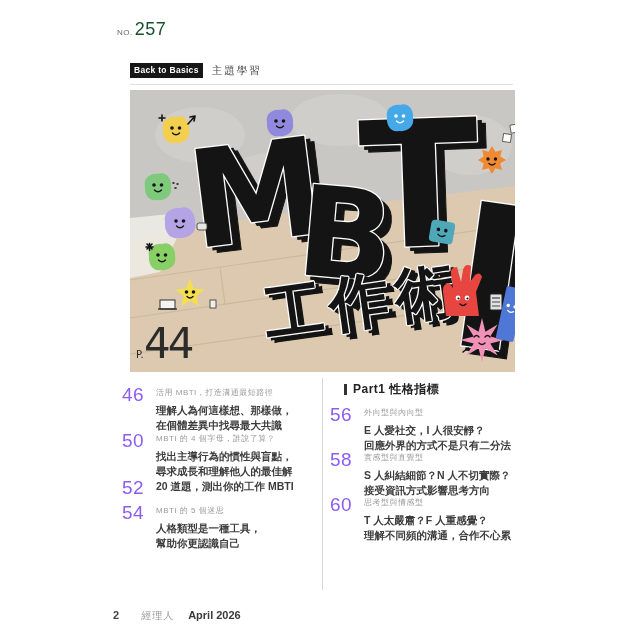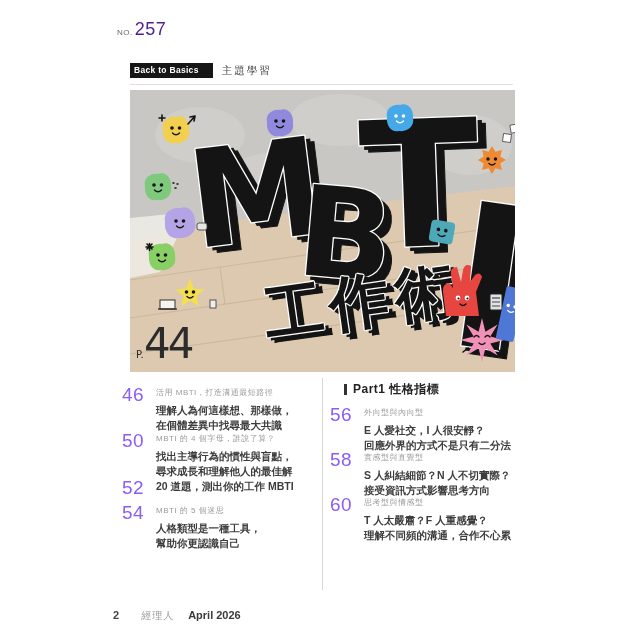--- a/index.html
+++ b/index.html
@@ -1,25 +1,25 @@
 <!DOCTYPE html>
 <html><head>
 <meta charset="utf-8">
 <style>
   html,body{margin:0;padding:0;background:#fff;}
   .page{position:relative;width:548px;height:640px;background:#ffffff;overflow:hidden;
         font-family:"Liberation Sans",sans-serif;color:#3c3c3c;}
   
   .issue{position:absolute;left:117px;top:19px;display:flex;align-items:baseline;}
   .issue .no{font-size:8px;color:#6a6a6a;letter-spacing:.5px;}
-  .issue .num{font-size:18px;color:#4c1d95;margin-left:2px;letter-spacing:.5px;}
+  .issue .num{font-size:18px;color:#14532d;margin-left:2px;letter-spacing:.5px;}
   
   .section-header{position:absolute;left:130px;top:63px;display:flex;align-items:center;}
   .tag{background:#161616;color:#fff;font-size:8.5px;font-weight:bold;
-       padding:2px 14px 3px 4px;letter-spacing:.3px;}
+       padding:2px 4px 3px 4px;letter-spacing:.3px;}
   .sec-title{font-size:10.5px;color:#4a4a4a;margin-left:9px;letter-spacing:2px;}
   .head-rule{position:absolute;left:130px;top:84px;width:383px;height:1px;background:#e2e1df;}
   
   .hero{position:absolute;left:130px;top:90px;width:385px;height:282px;}
   .hero svg{display:block;}
   .l3d{font-family:"DejaVu Sans",sans-serif;font-weight:bold;text-anchor:middle;}
   .e{fill:#141414;stroke:#141414;stroke-width:1px;}
   .f{fill:#141414;stroke:#ffffff;stroke-width:2.5px;paint-order:stroke;stroke-linejoin:round;}
   .sub3d{font-family:"DejaVu Sans",sans-serif;font-weight:bold;text-anchor:middle;letter-spacing:6px;}
   .pref-p{font-family:"DejaVu Sans",sans-serif;font-size:10px;fill:#2b2b2b;}

